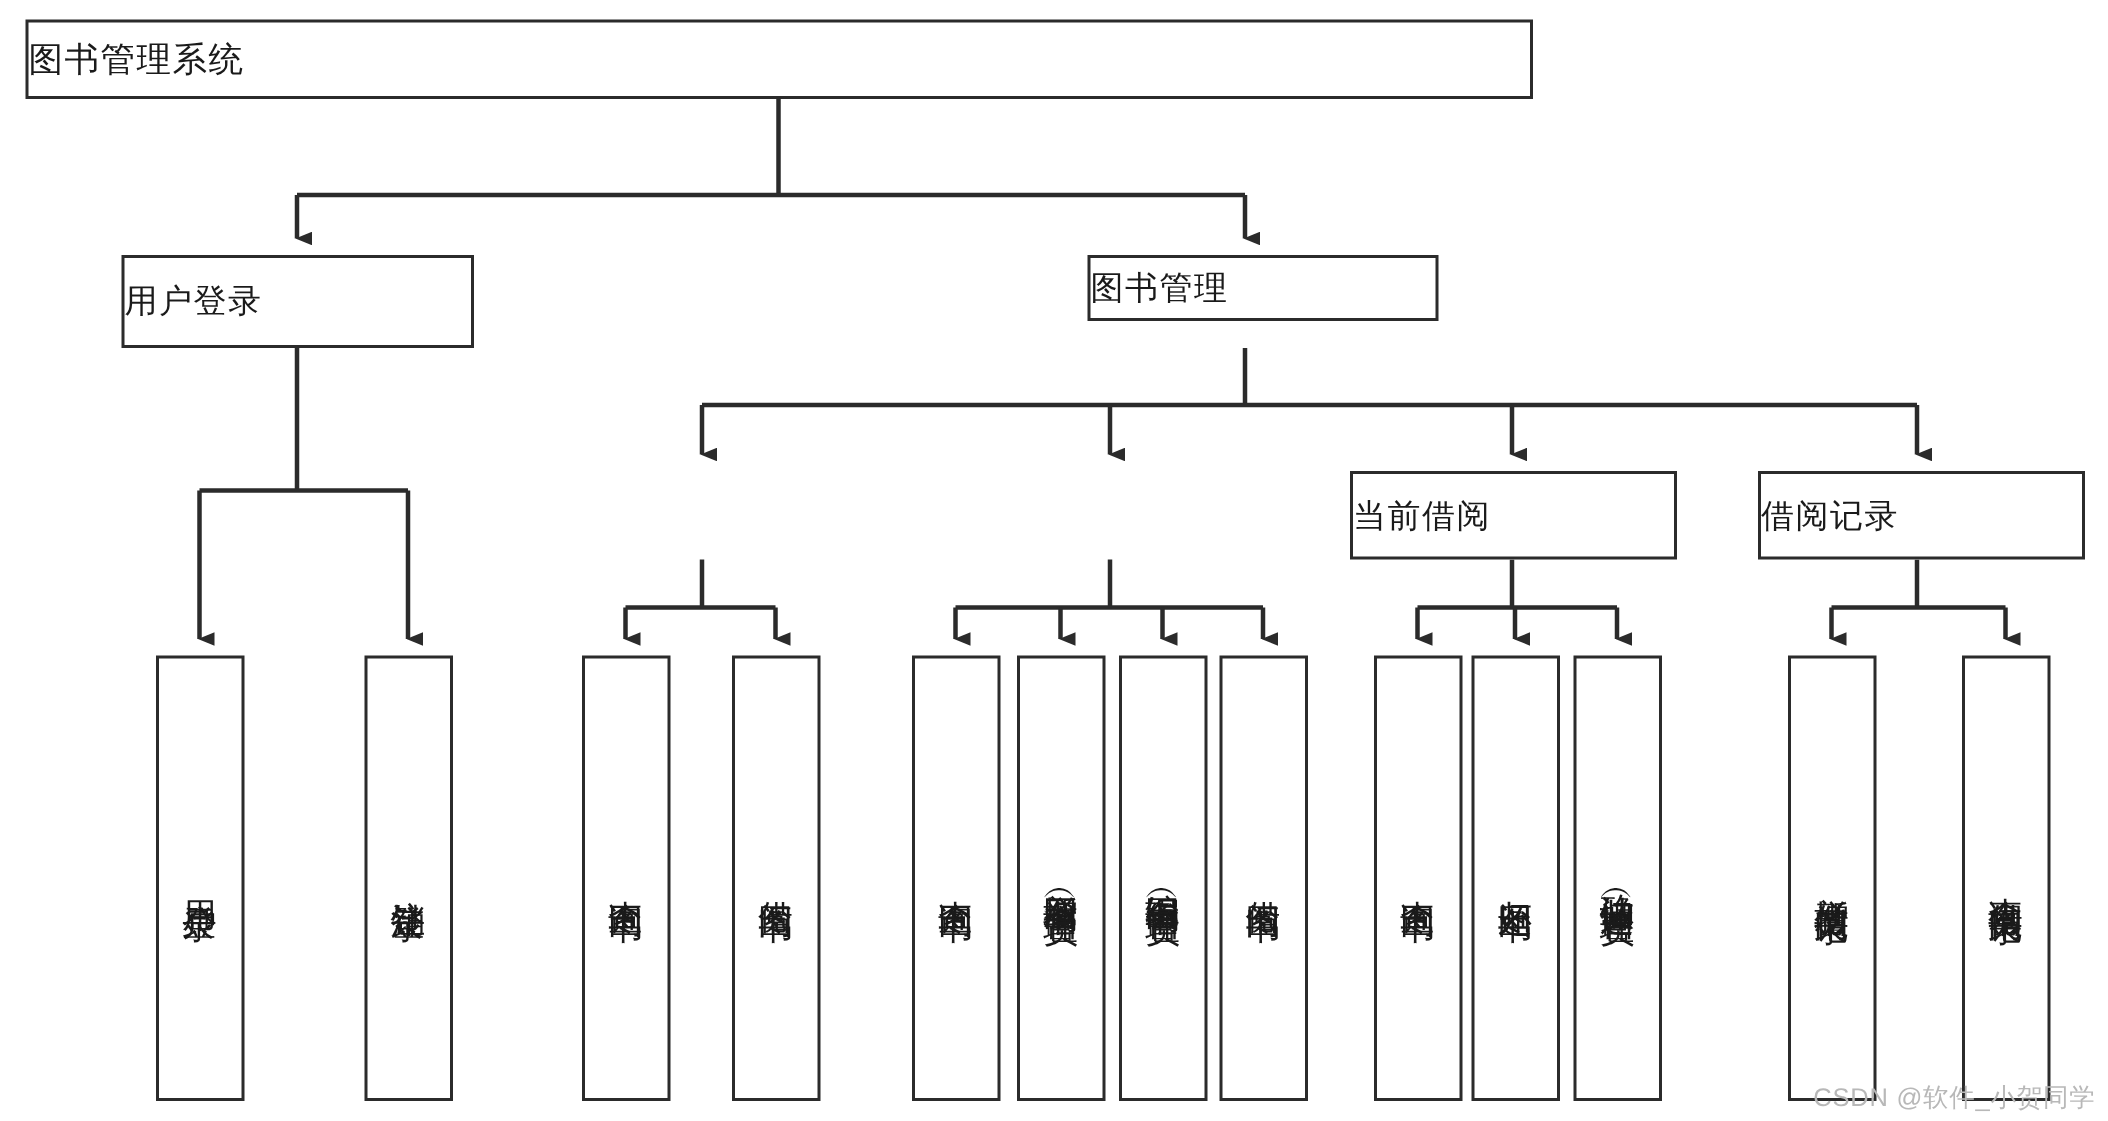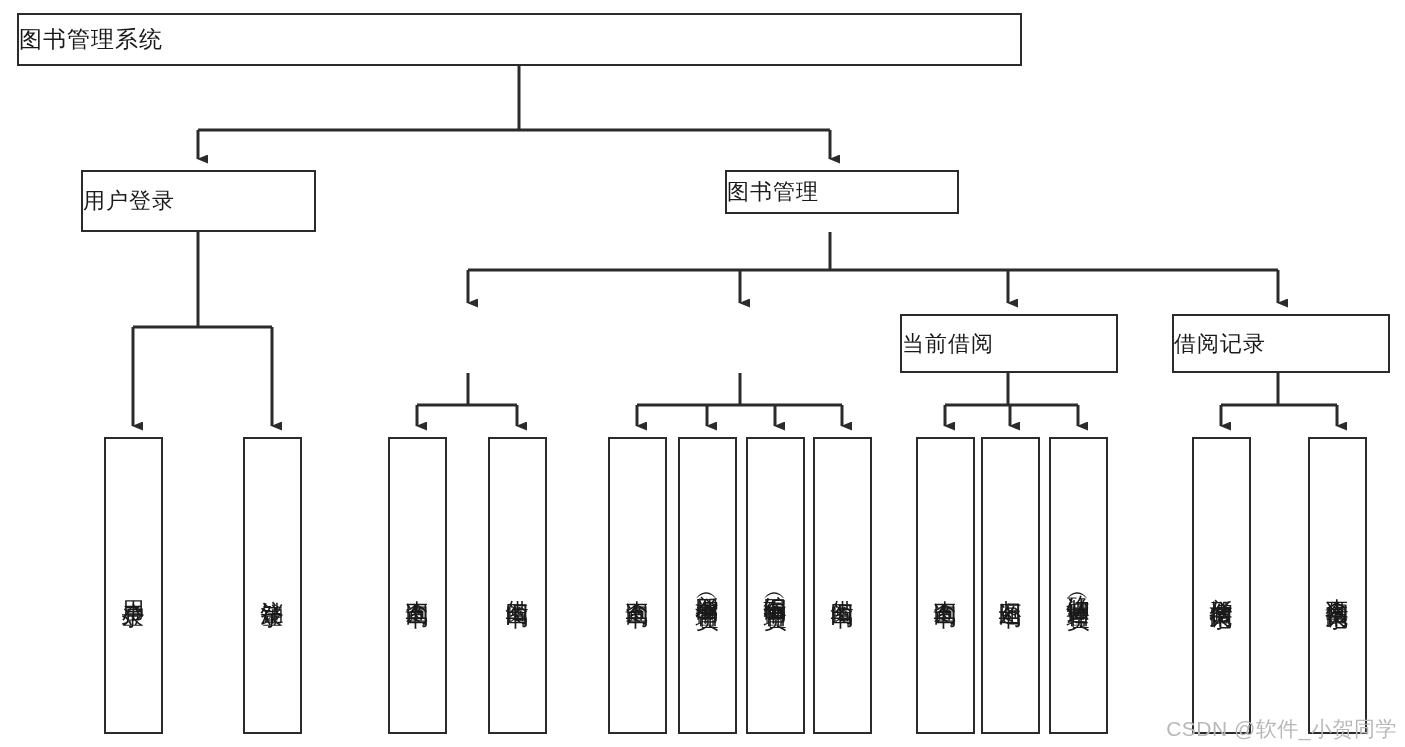--- a/index.html
+++ b/index.html
@@ -59,21 +59,21 @@
     letter-spacing: 2px;
     display: block;
   }
   .node-label {
     display: block;
   }
   #watermark {
     position: absolute;
     right: 8px;
     bottom: 4px;
-    font-size: 21px;
+    font-size: 17px;
     color: #b8b8b8;
     letter-spacing: 0.5px;
     white-space: nowrap;
     pointer-events: none;
   }
 </style>
 </head>
 <body>
 
 <div id="diagram-root">

